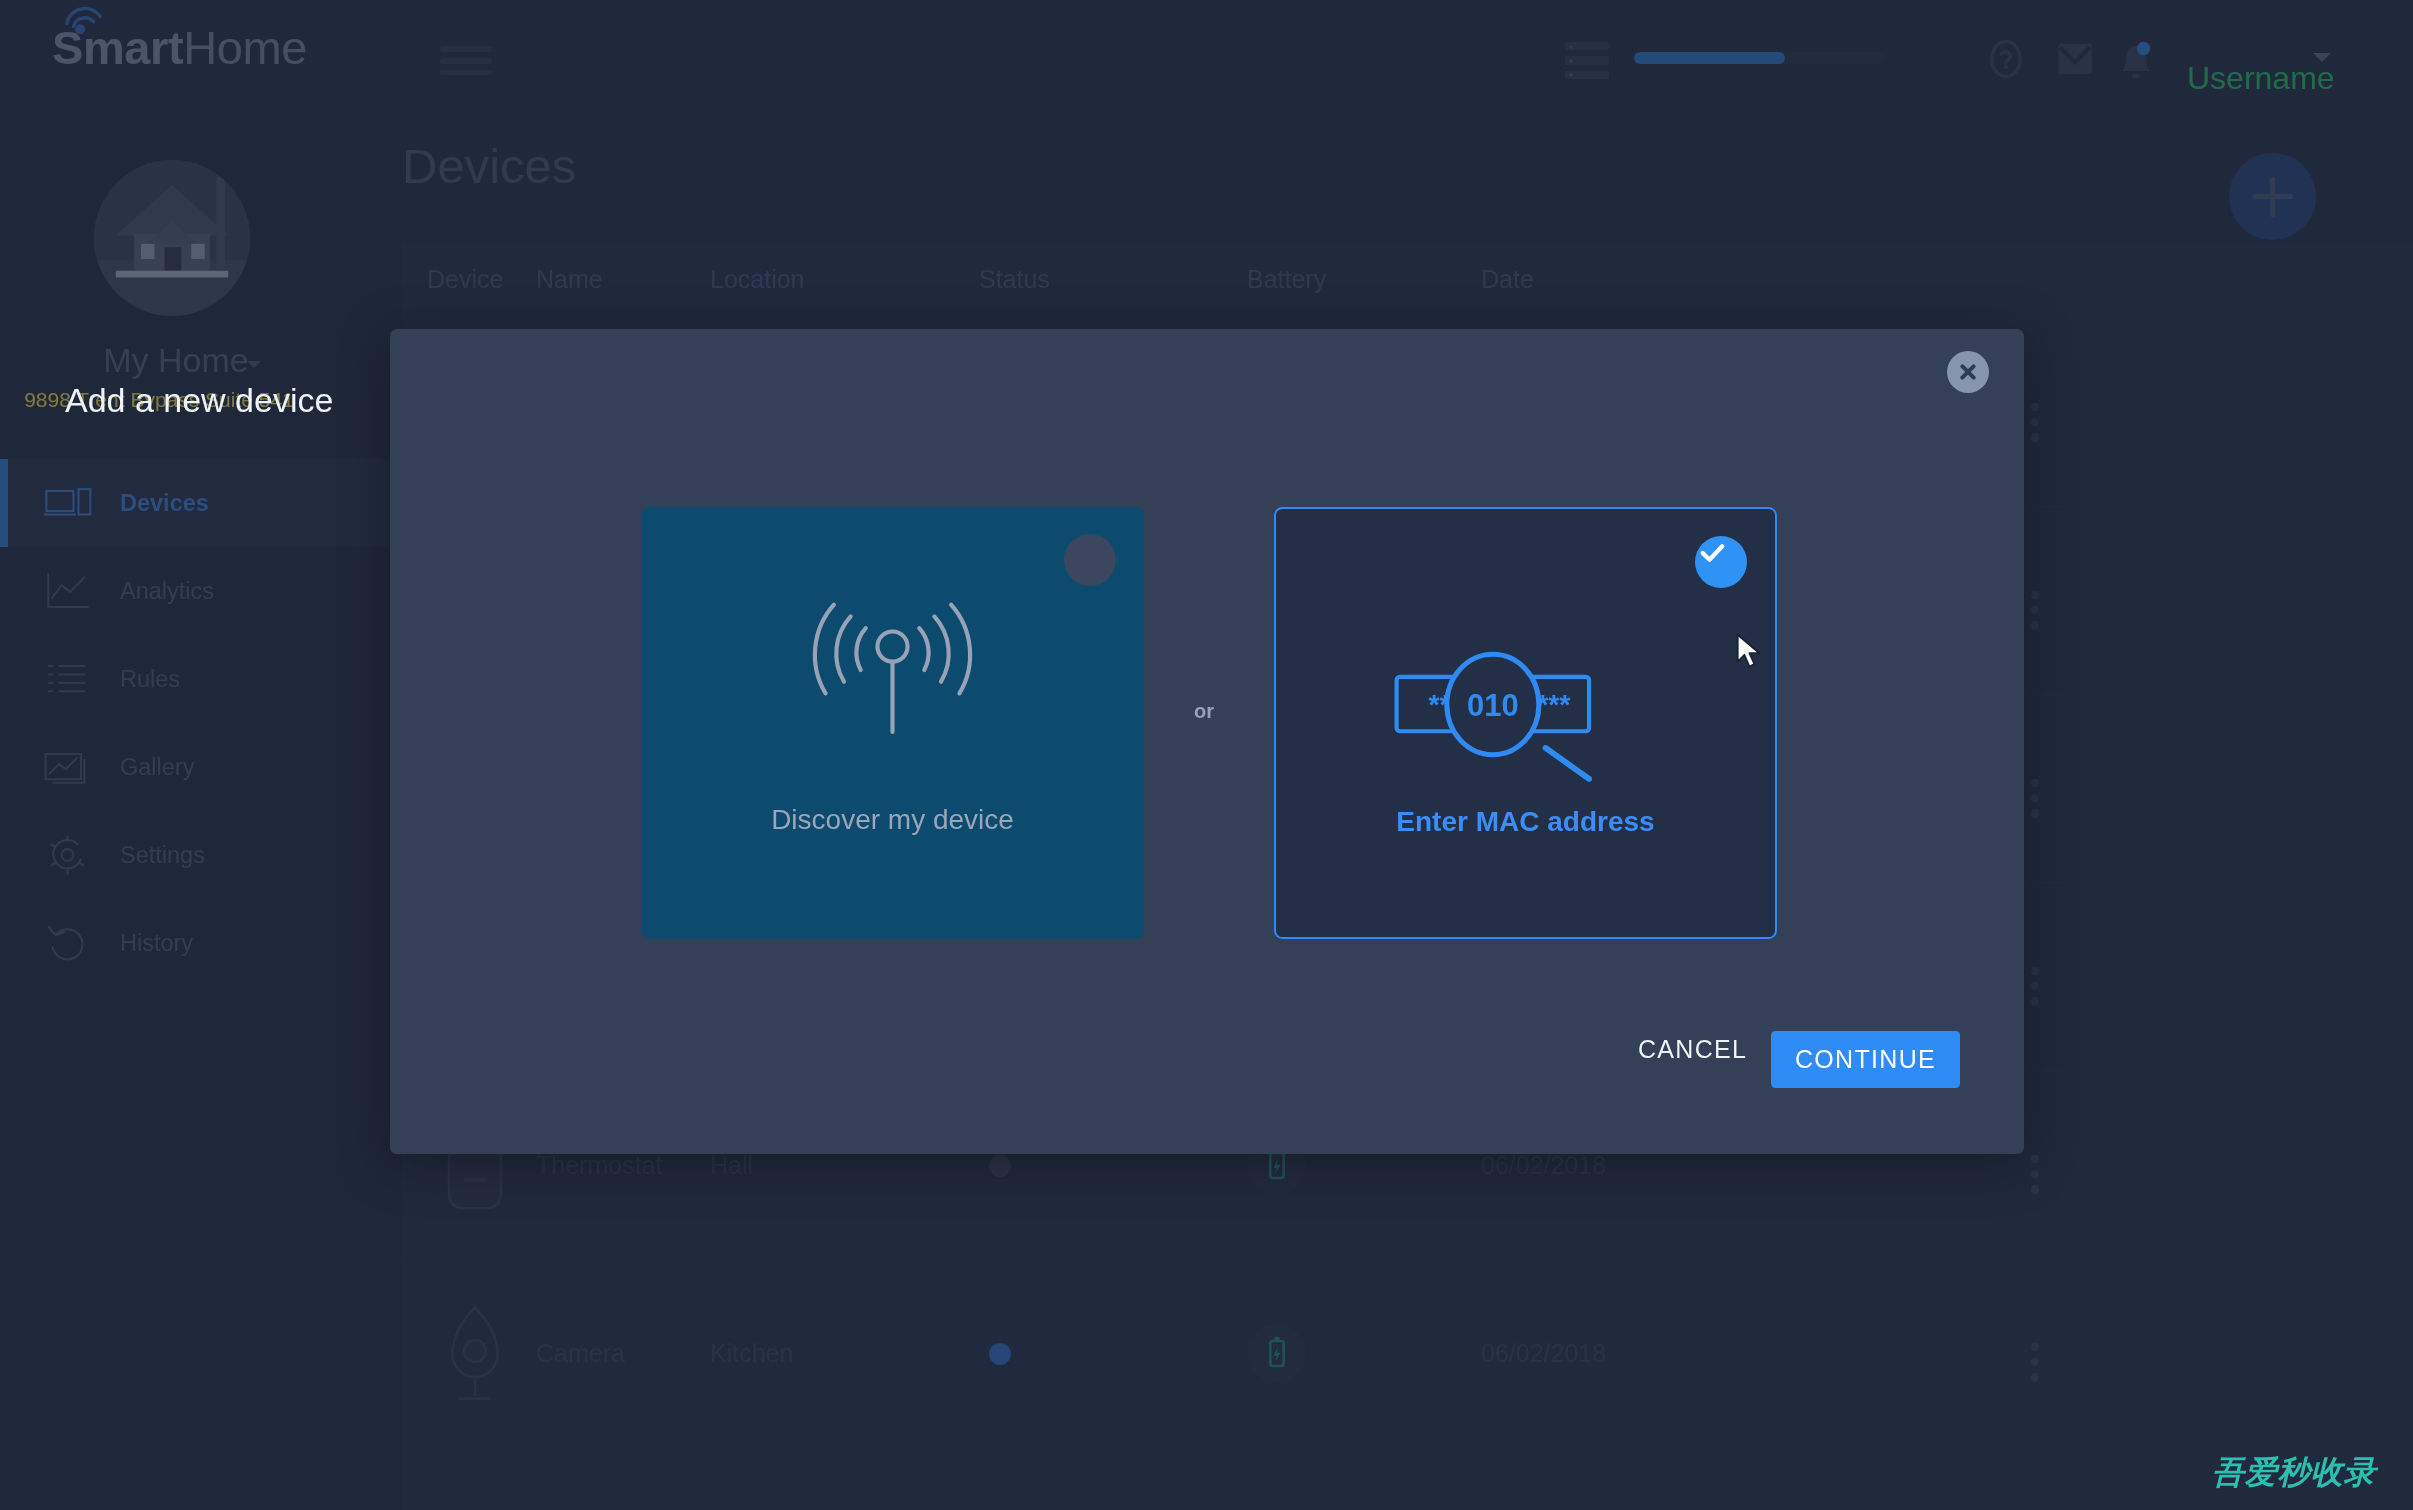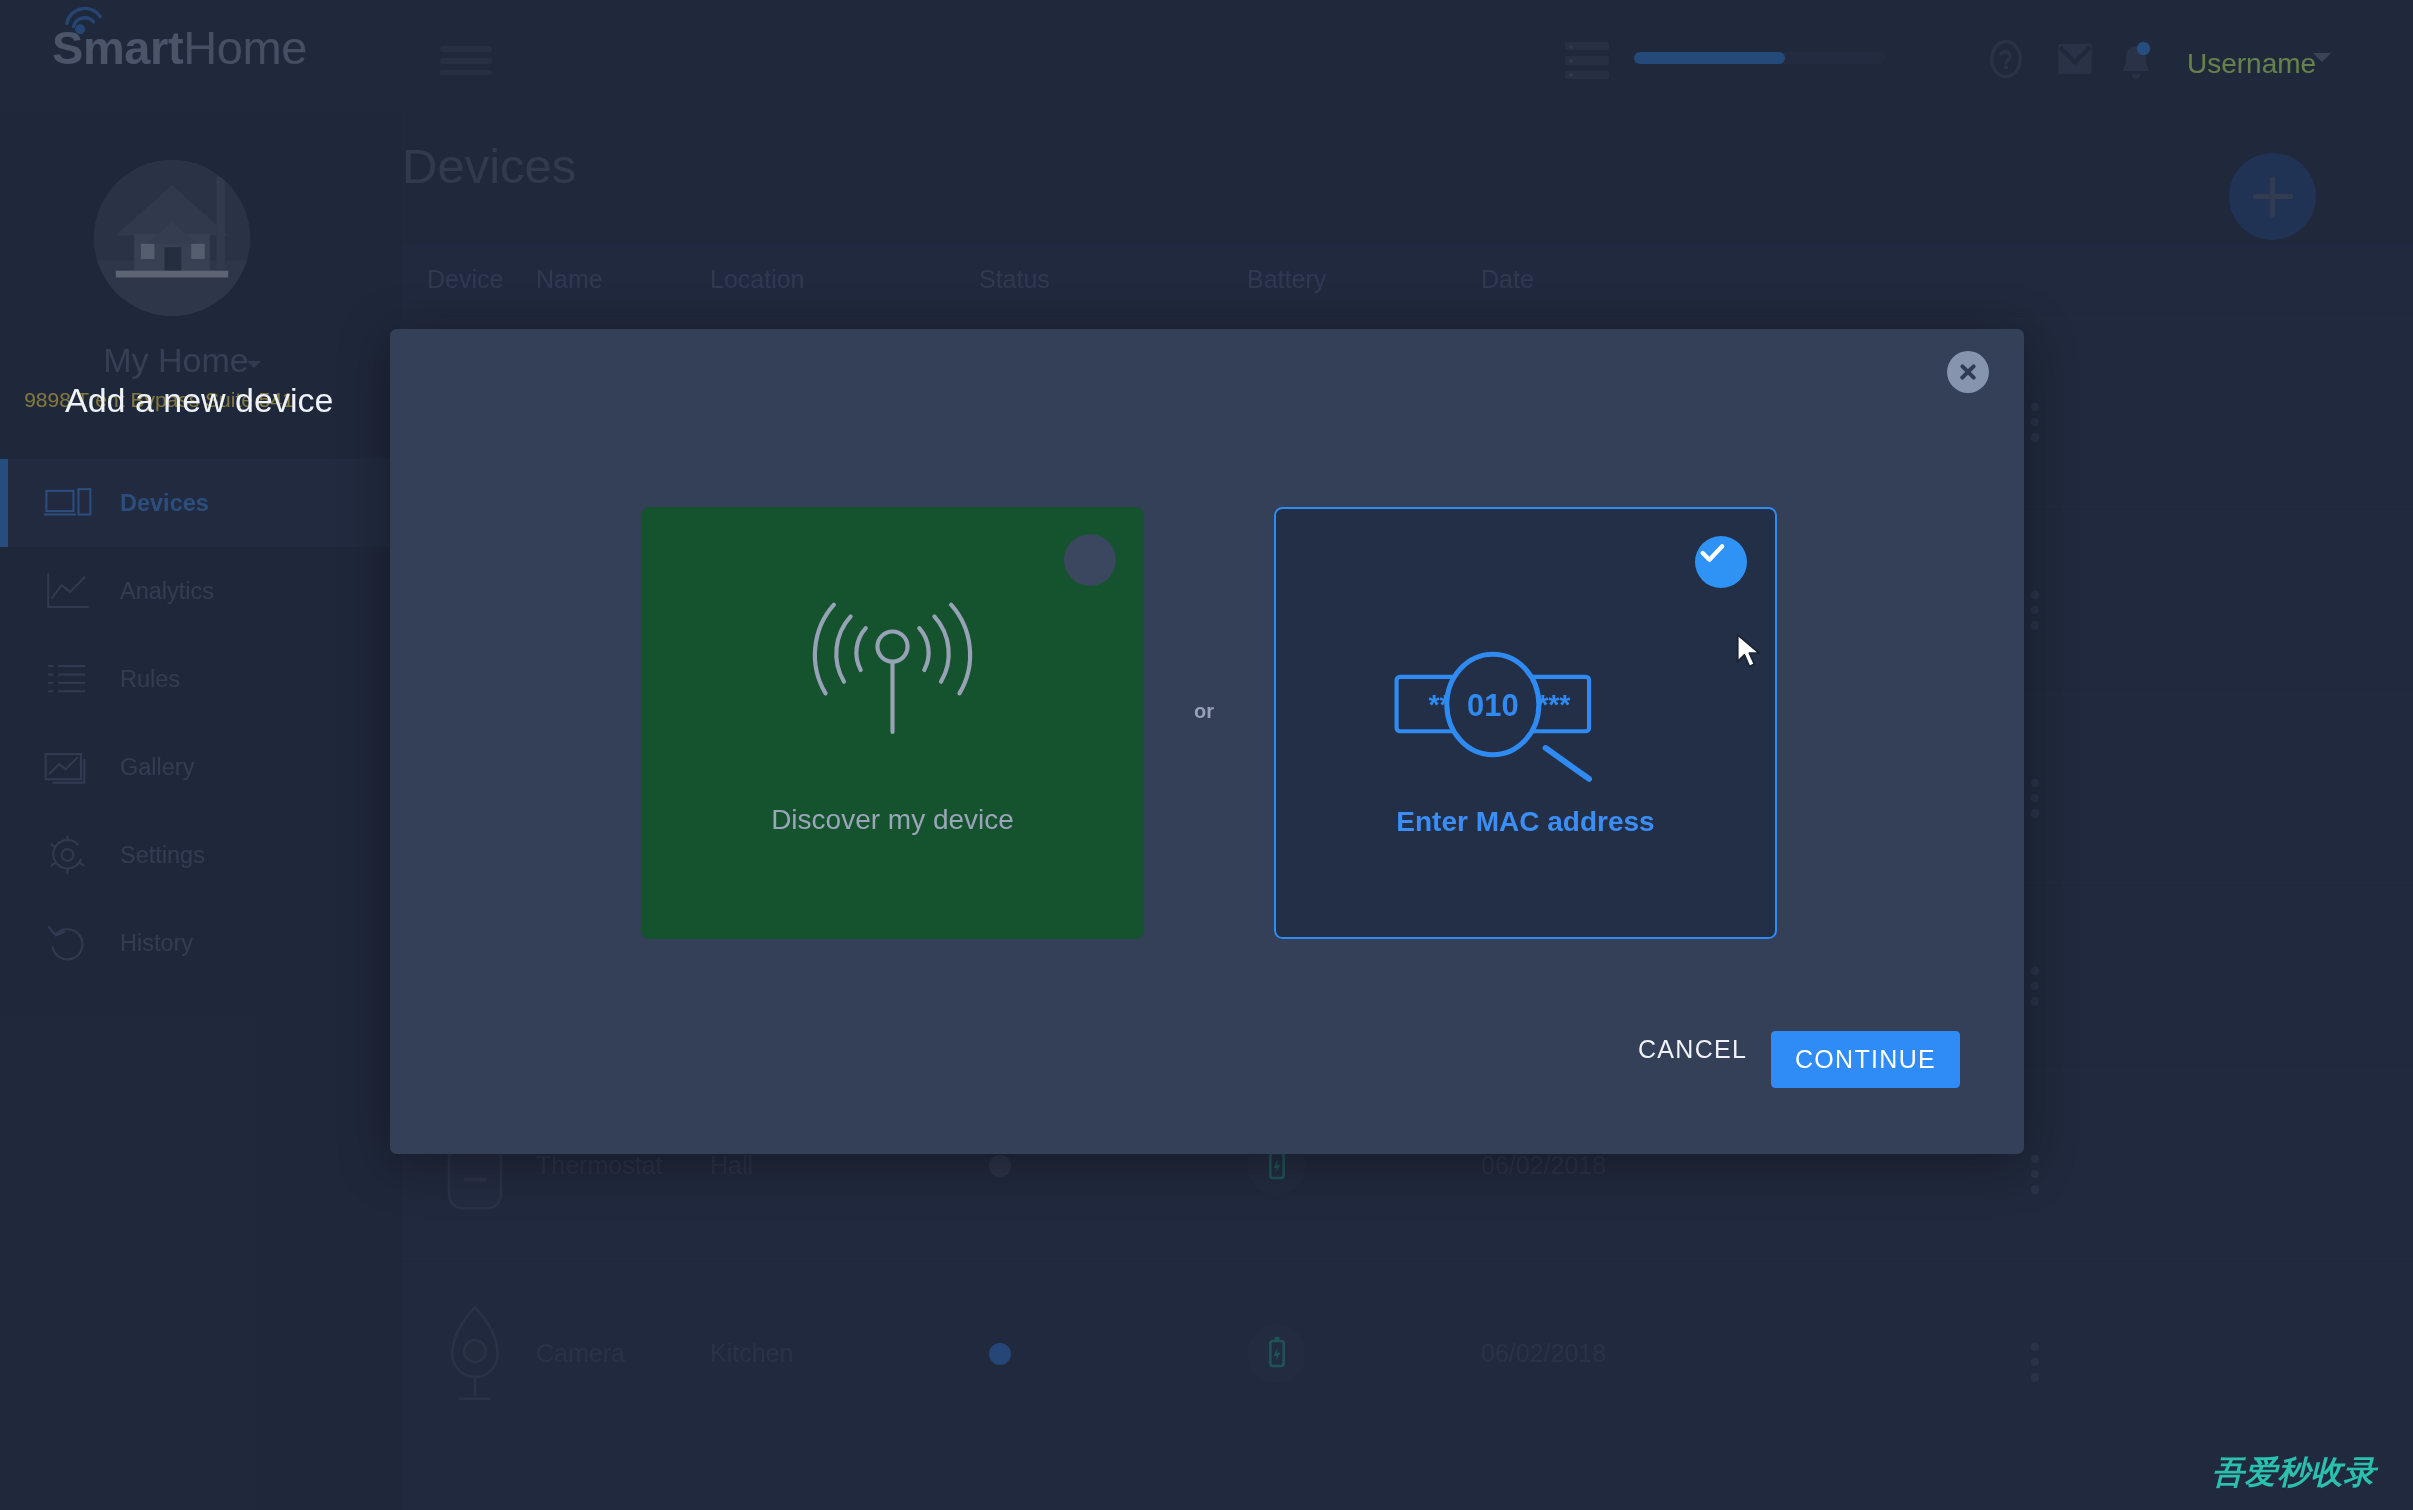--- a/index.html
+++ b/index.html
@@ -49,22 +49,22 @@
   }
   .progress-wrap { position:absolute; left:1634px; top:52px; width:251px; height:11.7px; }
   .progress-bg { position:absolute; inset:0; background:#29334a; border-radius:6.7px; }
   .progress-fill { position:absolute; left:0; top:0; height:11.7px; background:#2e79cd; border-radius:6.7px; }
 
   .hdr-icon { position:absolute; top:39px; cursor:pointer; }
   #help-icon { left:1986px; width:40px; height:40px; }
   #mail-icon { left:2053px; width:44px; height:40px; }
   #bell-icon { left:2116px; width:40px; height:44px; }
   #username {
-    position:absolute; left:2187px; top:48px;
-    font-size:28px; color:#bef264; white-space:nowrap;
+    position:absolute; left:2187px; top:60px;
+    font-size:32px; color:#22c55e; white-space:nowrap;
   }
   #user-caret {
     position:absolute; left:2313px; top:53px;
     width:0; height:0; border-left:9.2px solid transparent;
     border-right:9.2px solid transparent; border-top:9.2px solid #5d6880;
   }
 
   
   #sidebar {
     position:absolute; left:0; top:111px; width:402px; height:1399px;
@@ -172,21 +172,21 @@
   #modal-close::before { transform:rotate(45deg); }
   #modal-close::after  { transform:rotate(-45deg); }
   #modal-title {
     position:absolute; left:65px; top:381px; font-size:34px; color:#eef2f8; font-weight:300;
   }
   .opt-card {
     position:absolute; top:507px; width:503px; height:432px;
     border-radius:8.4px; cursor:pointer;
   }
   #card-discover {
-    left:641px; background:#14532d;
+    left:641px; background:#0c4a6e;
   }
   #card-mac {
     left:1274px; background:#232e47;
     border:2.5px solid #2f8bf2;
   }
   .opt-badge {
     position:absolute; right:28px; top:27px; width:52px; height:52px; border-radius:50%;
   }
   #badge-discover { background:#3b465f; }
   #badge-mac { background:#2f92f5; }

